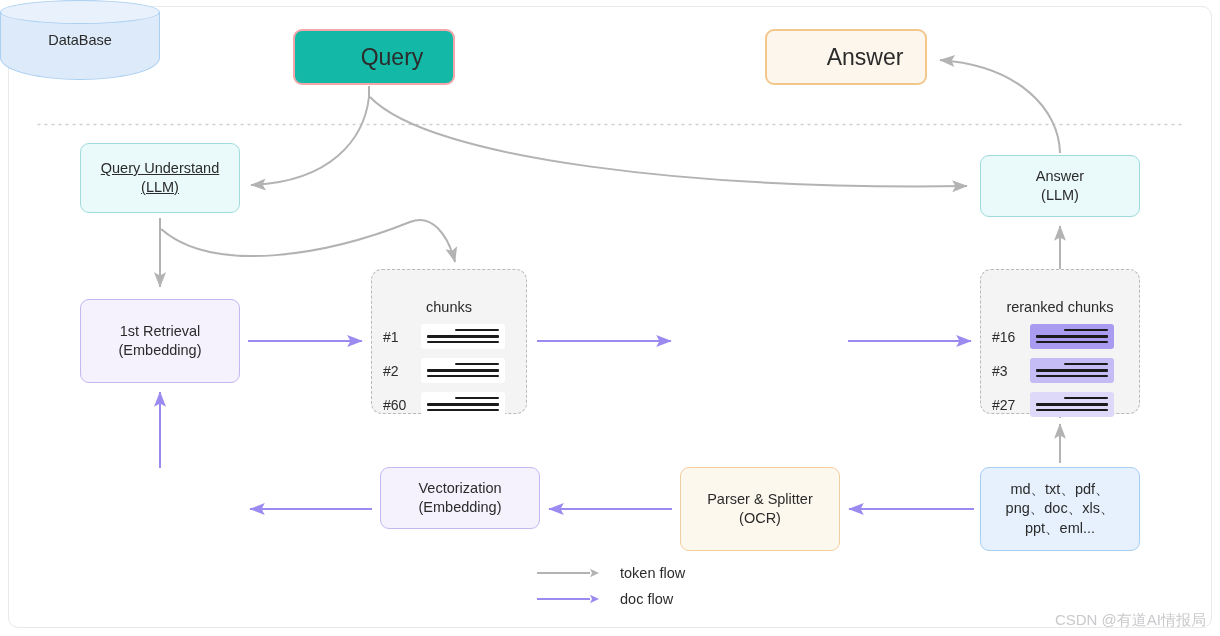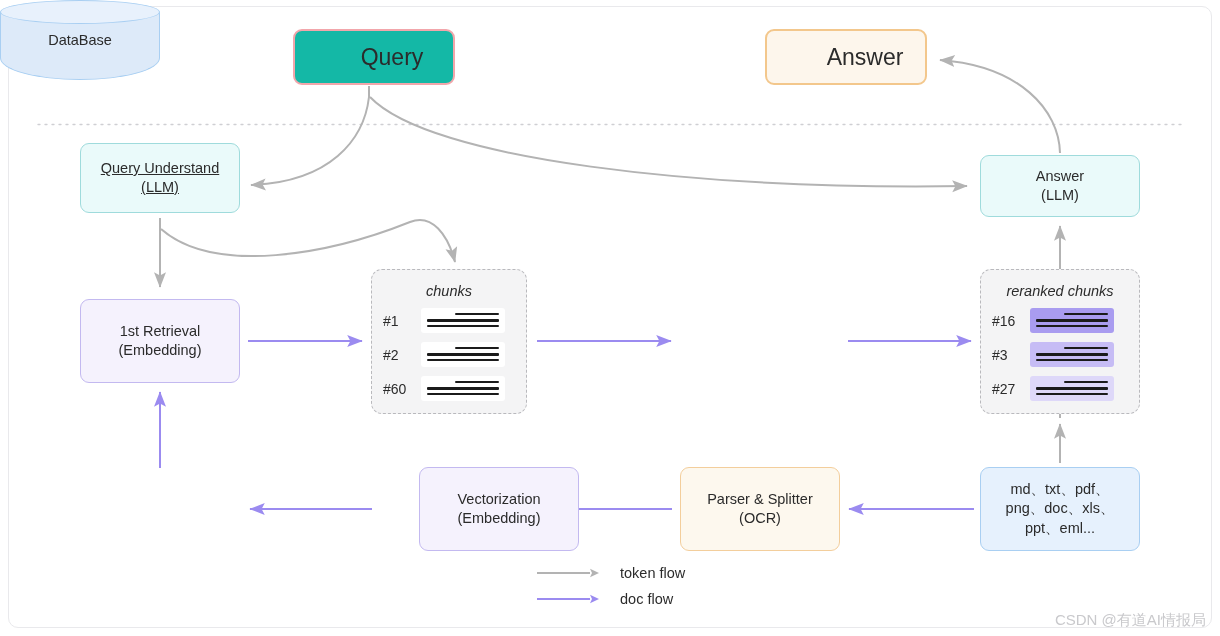--- a/index.html
+++ b/index.html
@@ -79,21 +79,21 @@
 
   
   .purple-node {
     border: 1.6px solid #c3b9f0;
     background: #f5f2fd;
     border-radius: 9px;
     font-size: 14.5px;
   }
   #first-retrieval-node  { left: 80px;  top: 299px; width: 160px; height: 84px; }
   #second-retrieval-node { left: 680px; top: 299px; width: 160px; height: 84px; }
-  #vectorization-node    { left: 380px; top: 467px; width: 160px; height: 84px; margin-left: 39px; }
+  #vectorization-node    { left: 380px; top: 467px; width: 160px; height: 62px; }
 
   
   #parser-node {
     left: 680px; top: 467px; width: 160px; height: 84px;
     border: 1.6px solid #f3ce9c;
     background: #fdf8ee;
     border-radius: 9px;
     font-size: 14.5px;
   }
 
@@ -140,22 +140,21 @@
     border: 1.6px dashed #b9b9bd;
     background: #f4f4f5;
     border-radius: 11px;
   }
   #chunks-box          { left: 371px; top: 269px; width: 156px; height: 145px; }
   #reranked-chunks-box { left: 980px; top: 269px; width: 160px; height: 145px; }
   .chunkbox .cb-title {
     text-align: center;
     font-size: 14.5px;
     color: #2b2b2b;
-    margin-top: 13px;
-    font-style: italic;
+    margin-top: 29px;
   }
   .chunk-row {
     display: flex;
     align-items: center;
     margin-top: 9px;
     padding-left: 11px;
   }
   .chunk-label {
     font-size: 14px;
     color: #2b2b2b;

